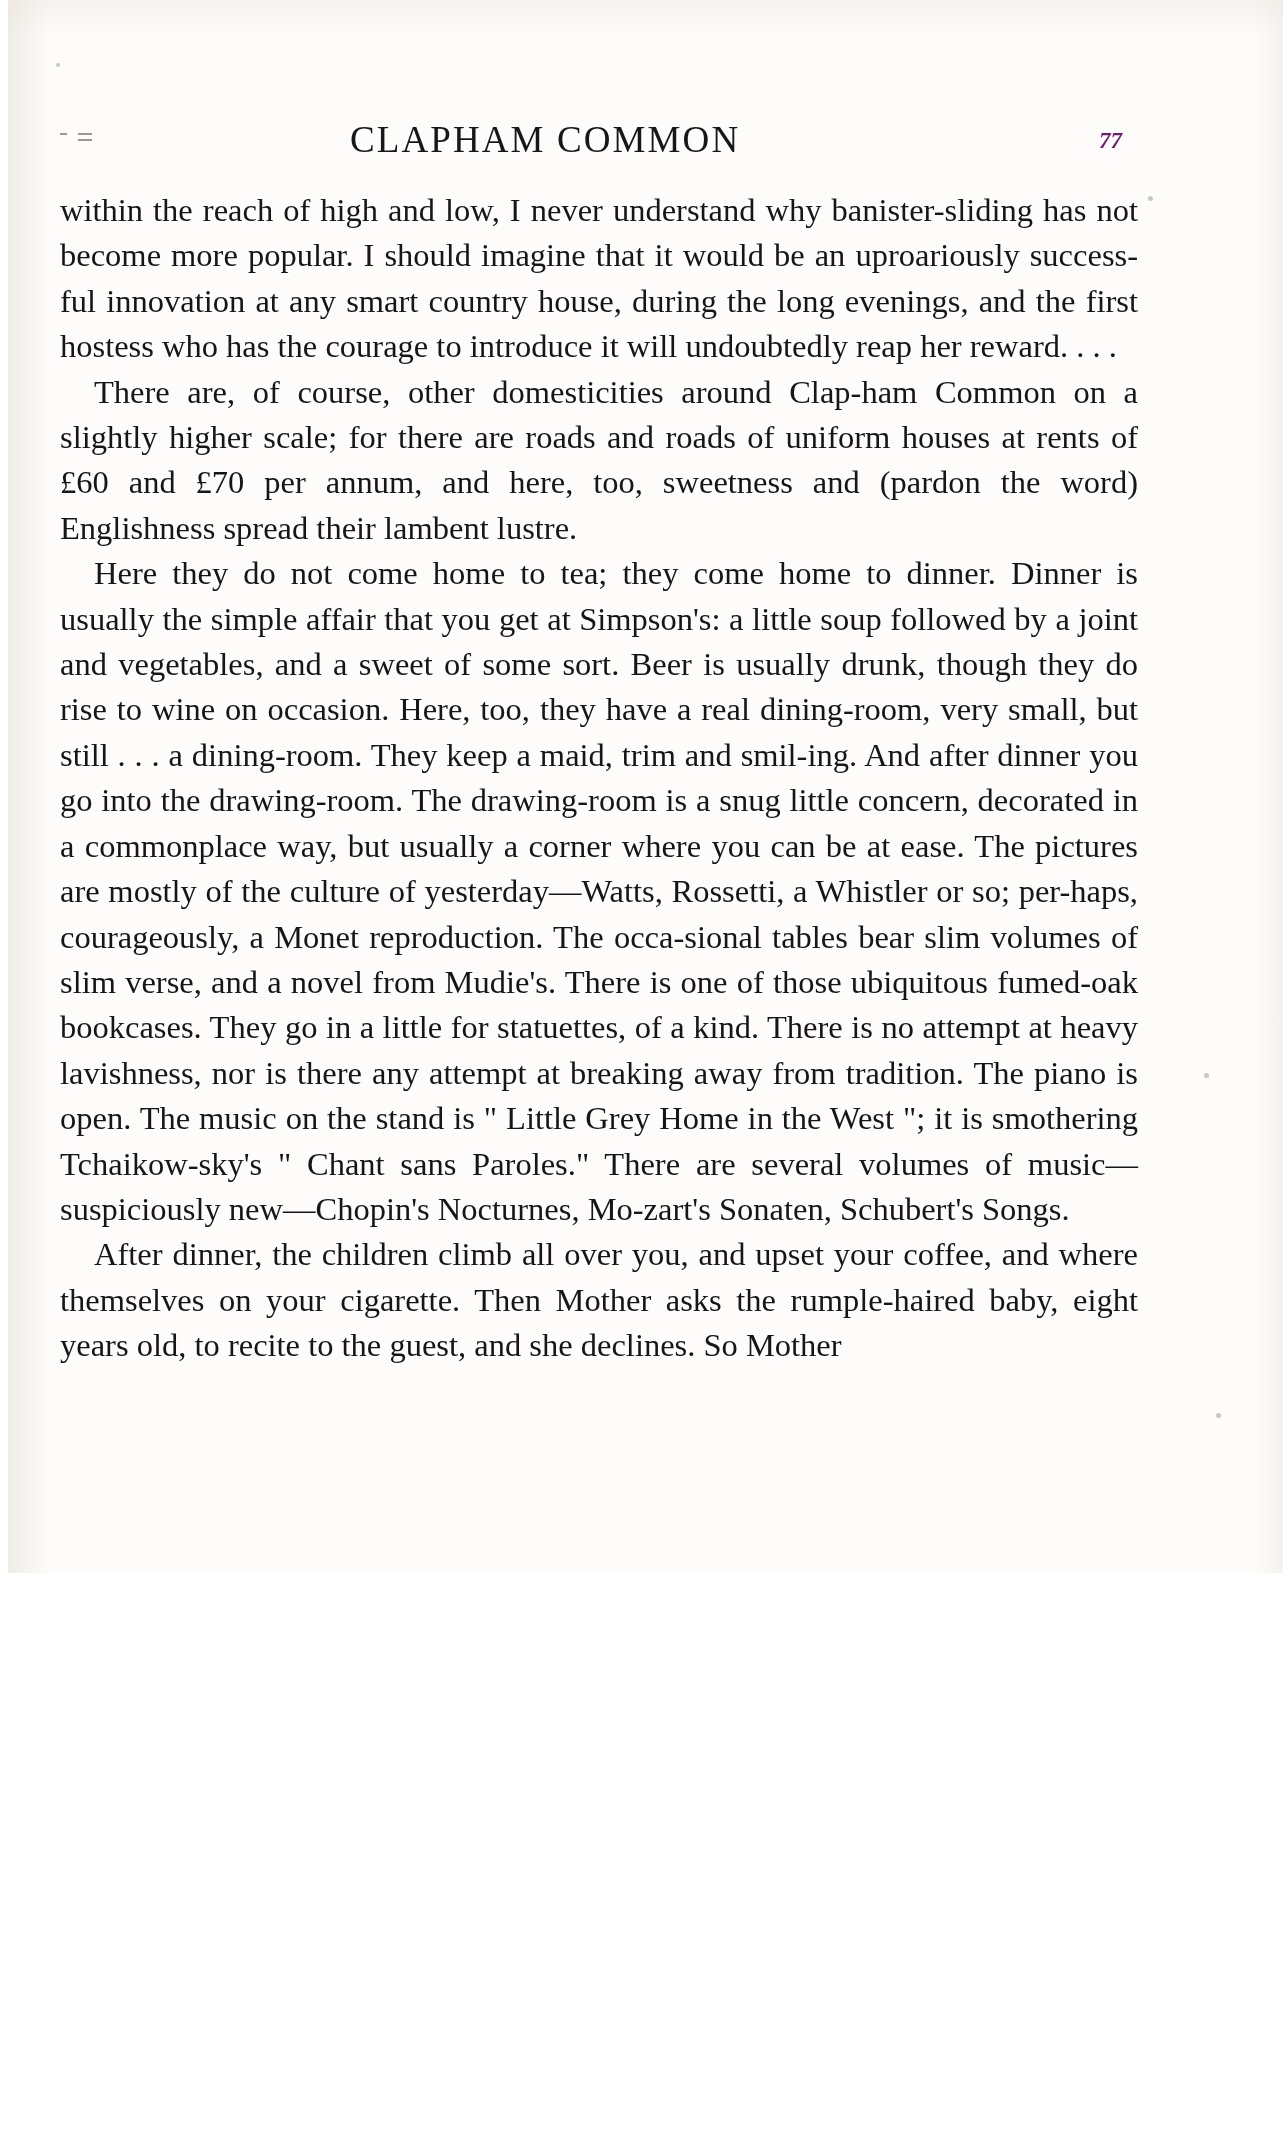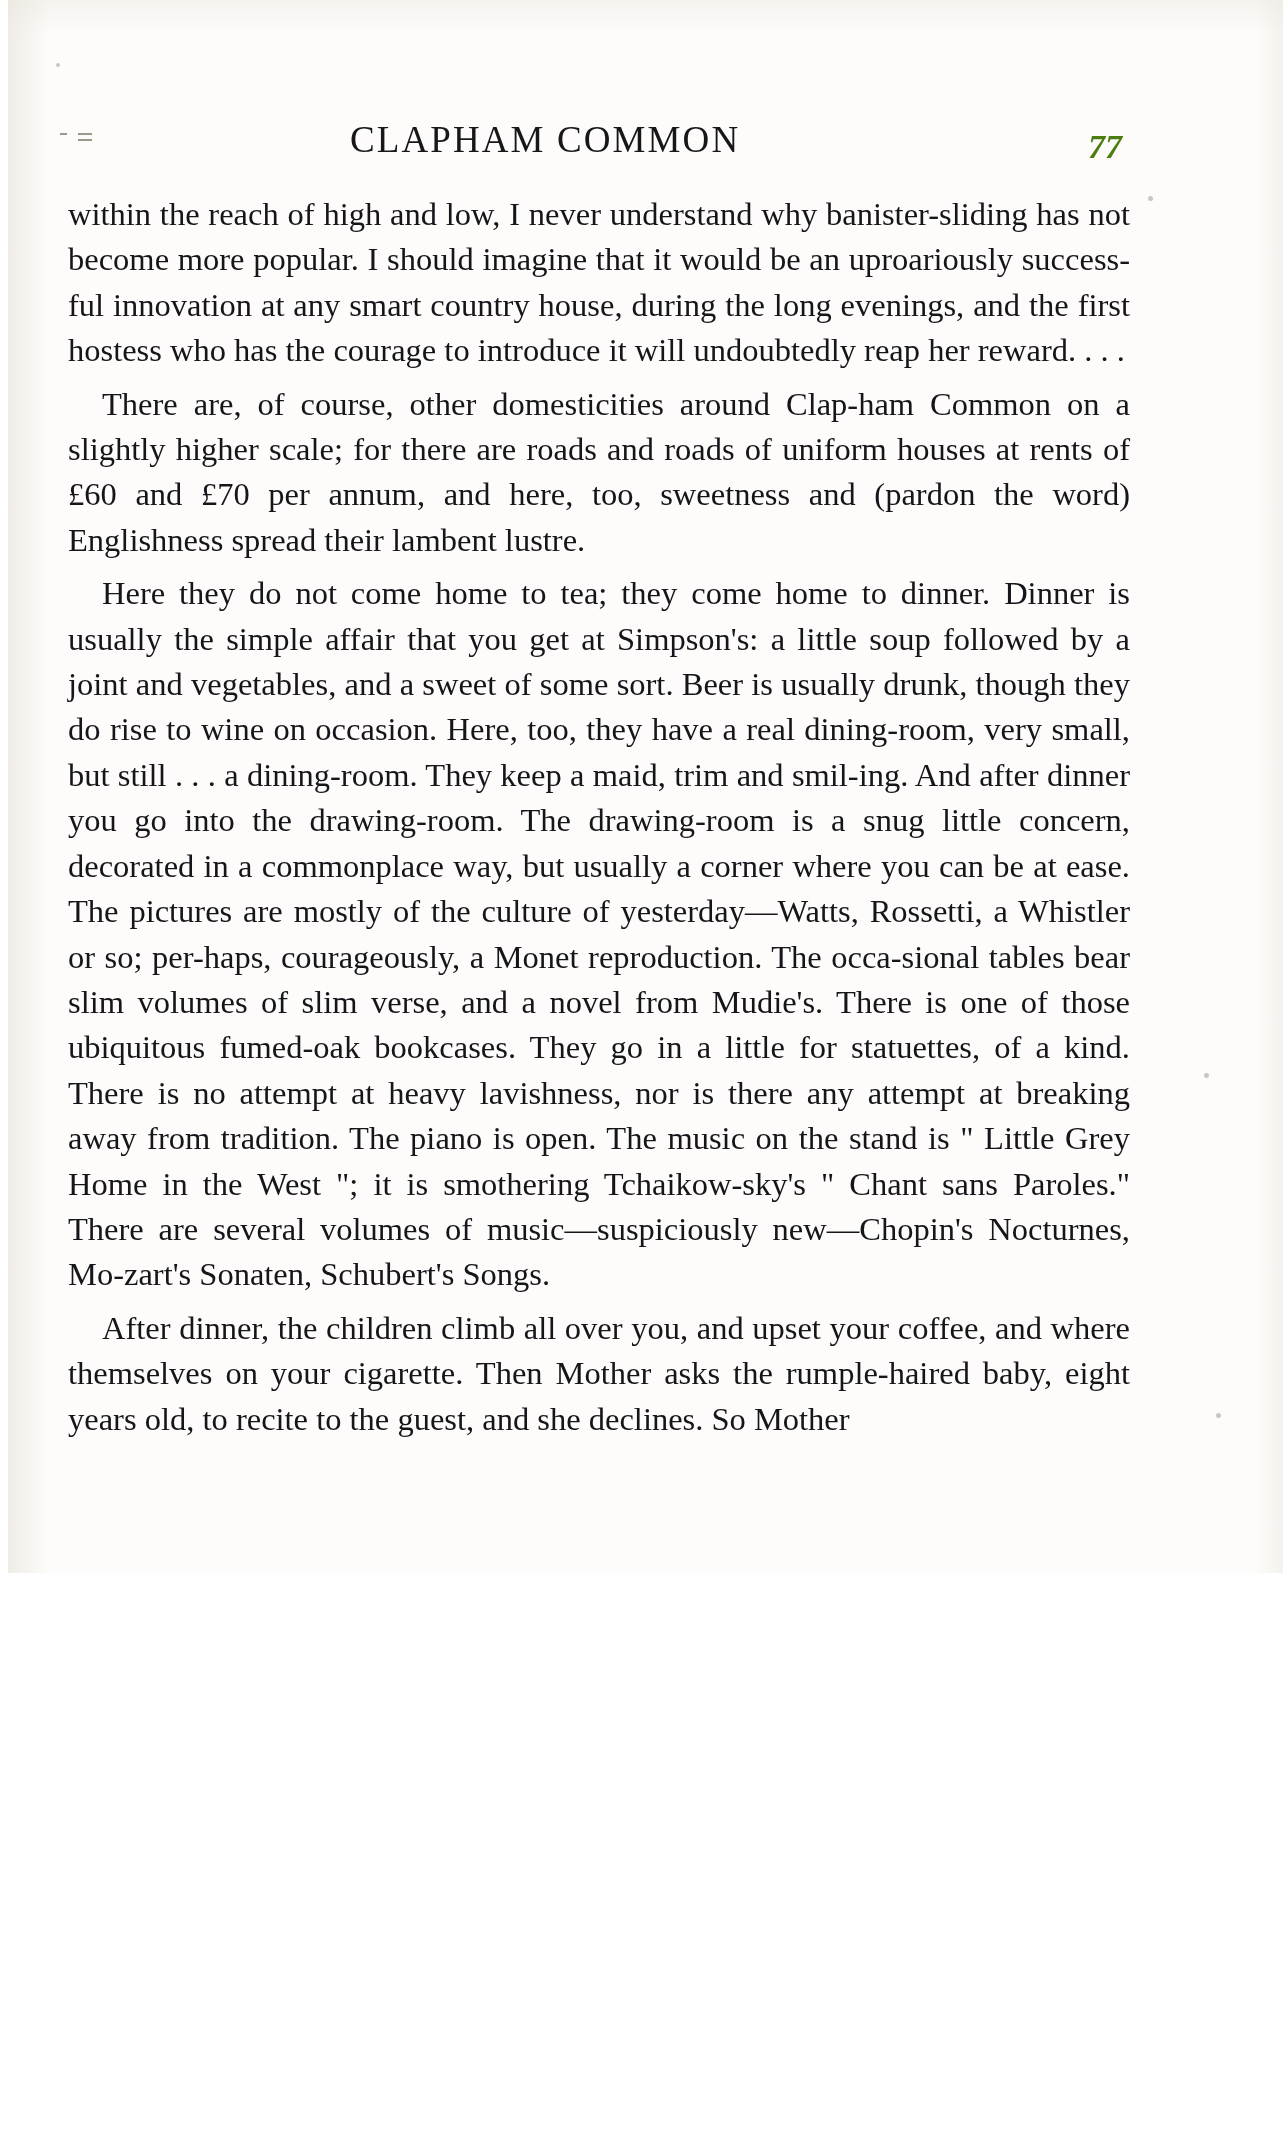--- a/index.html
+++ b/index.html
@@ -50,36 +50,36 @@
     top: 0;
     font-size: 37px;
     letter-spacing: 2.1px;
     color: #17171a;
     white-space: nowrap;
   }
   .runhead-folio {
     position: absolute;
     right: 16px;
     top: 10px;
-    font-size: 34px;
+    font-size: 23px;
     font-style: italic;
     font-weight: 700;
-    color: #4d7c0f;
+    color: #701a75;
   }
   .body-text {
     margin-top: 4px;
     font-size: 32.5px;
     line-height: 45.4px;
     text-align: justify;
     text-justify: inter-word;
     color: #15151a;
     -webkit-font-smoothing: antialiased;
   }
   .body-text p {
-    margin: 8px;
+    margin: 0;
     text-indent: 34px;
   }
   .body-text p.noindent {
     text-indent: 0;
   }
   .body-text p:last-child {
     text-align: justify;
   }
   
   .speck {

